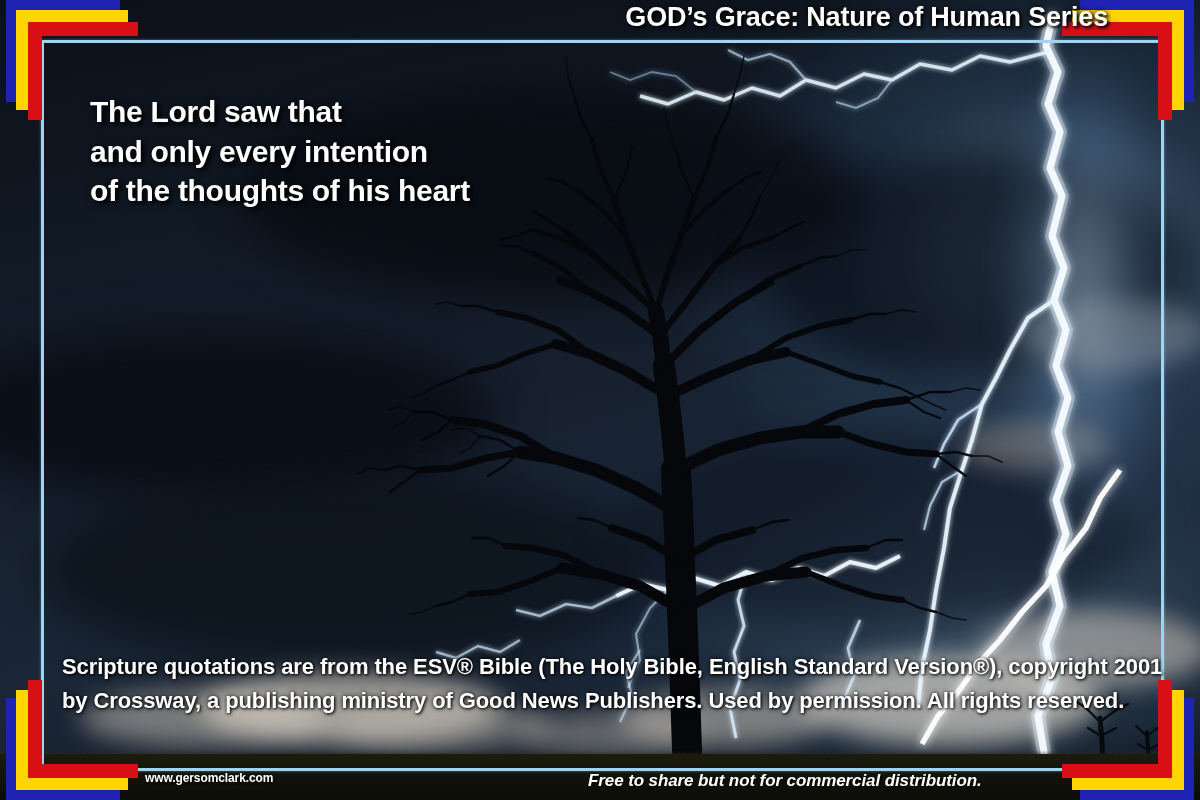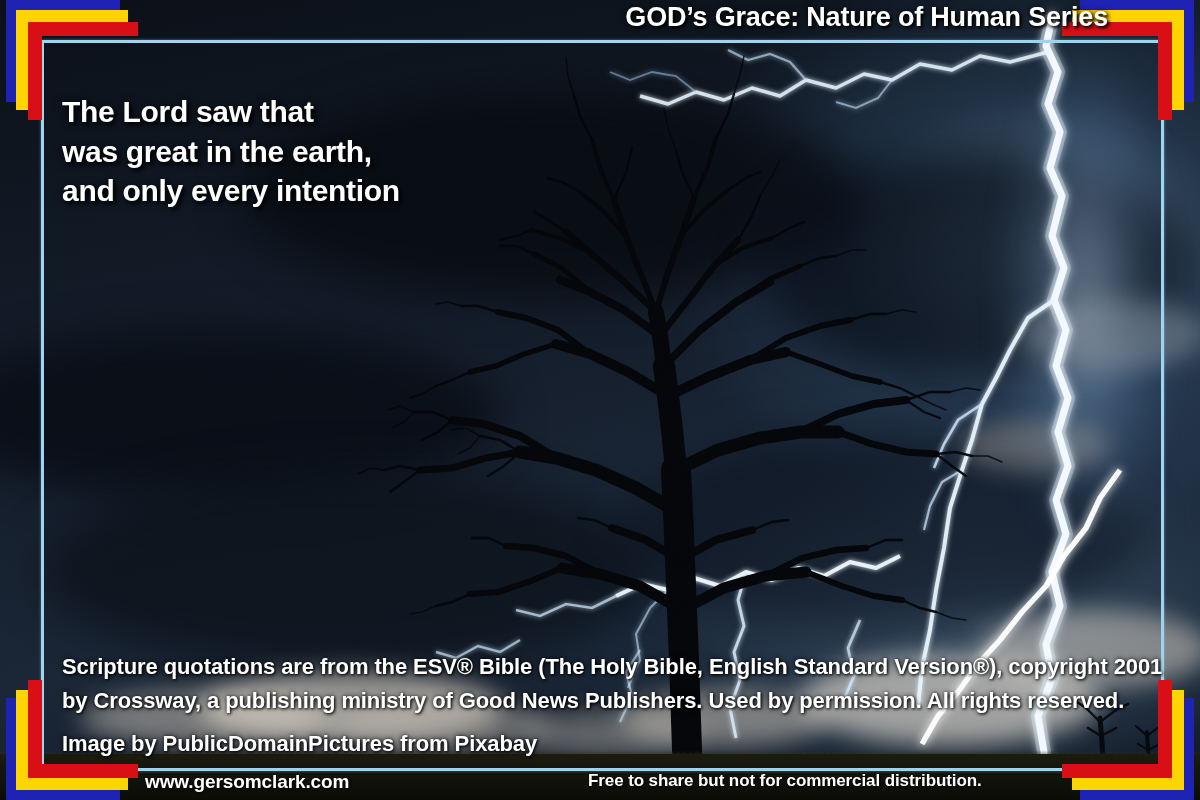--- a/index.html
+++ b/index.html
@@ -166,20 +166,21 @@
     text-shadow: 3px 3px 4px rgba(0,0,0,0.9), 0 0 8px rgba(0,0,0,0.7);
   }
   .verse-line {
     color: #ffffff;
     font-size: 30px;
     font-weight: bold;
     letter-spacing: -0.3px;
     line-height: 1.32;
     text-shadow: 3px 3px 4px rgba(0,0,0,0.9), 0 0 8px rgba(0,0,0,0.7);
     white-space: nowrap;
+    margin-left: 28px;
   }
 
   .credits {
     position: absolute;
     left: 62px;
     top: 650px;
     width: 1040px;
   }
   .credit-line {
     color: #ffffff;
@@ -196,36 +197,37 @@
     position: absolute;
     left: 0; right: 0;
     bottom: 0;
     height: 34px;
   }
   .footer-site {
     position: absolute;
     left: 145px;
     top: 5px;
     color: #ffffff;
-    font-size: 19px;
+    font-size: 12px;
     font-weight: bold;
     letter-spacing: -0.1px;
     text-shadow: 1px 1px 3px rgba(0,0,0,0.95);
     white-space: nowrap;
   }
   .footer-note {
     position: absolute;
     left: 588px;
     top: 5px;
     color: #ffffff;
     font-size: 17px;
     font-weight: bold;
     letter-spacing: -0.1px;
     text-shadow: 1px 1px 3px rgba(0,0,0,0.95);
     white-space: nowrap;
+    font-style: italic;
   }
 </style>
 </head>
 <body>
 
 <div id="slide">
 
   <div class="photo">
     <div class="sky"></div>
 
@@ -442,28 +444,27 @@
   <div class="corner c-br">
     <div class="bar blue"></div>
     <div class="bar yellow"></div>
     <div class="bar red"></div>
   </div>
 
   <div class="series-title">GOD’s Grace: Nature of Human Series</div>
 
   <div class="verse-block">
     <div class="verse-line">The Lord saw that</div>
-    <div class="verse-line">was great in the earth,</div>
     <div class="verse-line">and only every intention</div>
+    <div class="verse-line">of the thoughts of his heart</div>
   </div>
 
   <div class="credits">
     <div class="credit-line">Scripture quotations are from the ESV® Bible (The Holy Bible, English Standard Version®), copyright 2001</div>
     <div class="credit-line">by Crossway, a publishing ministry of Good News Publishers. Used by permission. All rights reserved.</div>
-    <div class="credit-line spaced">Image by PublicDomainPictures from Pixabay</div>
   </div>
 
   <div class="footer-bar">
     <div class="footer-site">www.gersomclark.com</div>
     <div class="footer-note">Free to share but not for commercial distribution.</div>
   </div>
 
 </div>
 
 </body></html>

